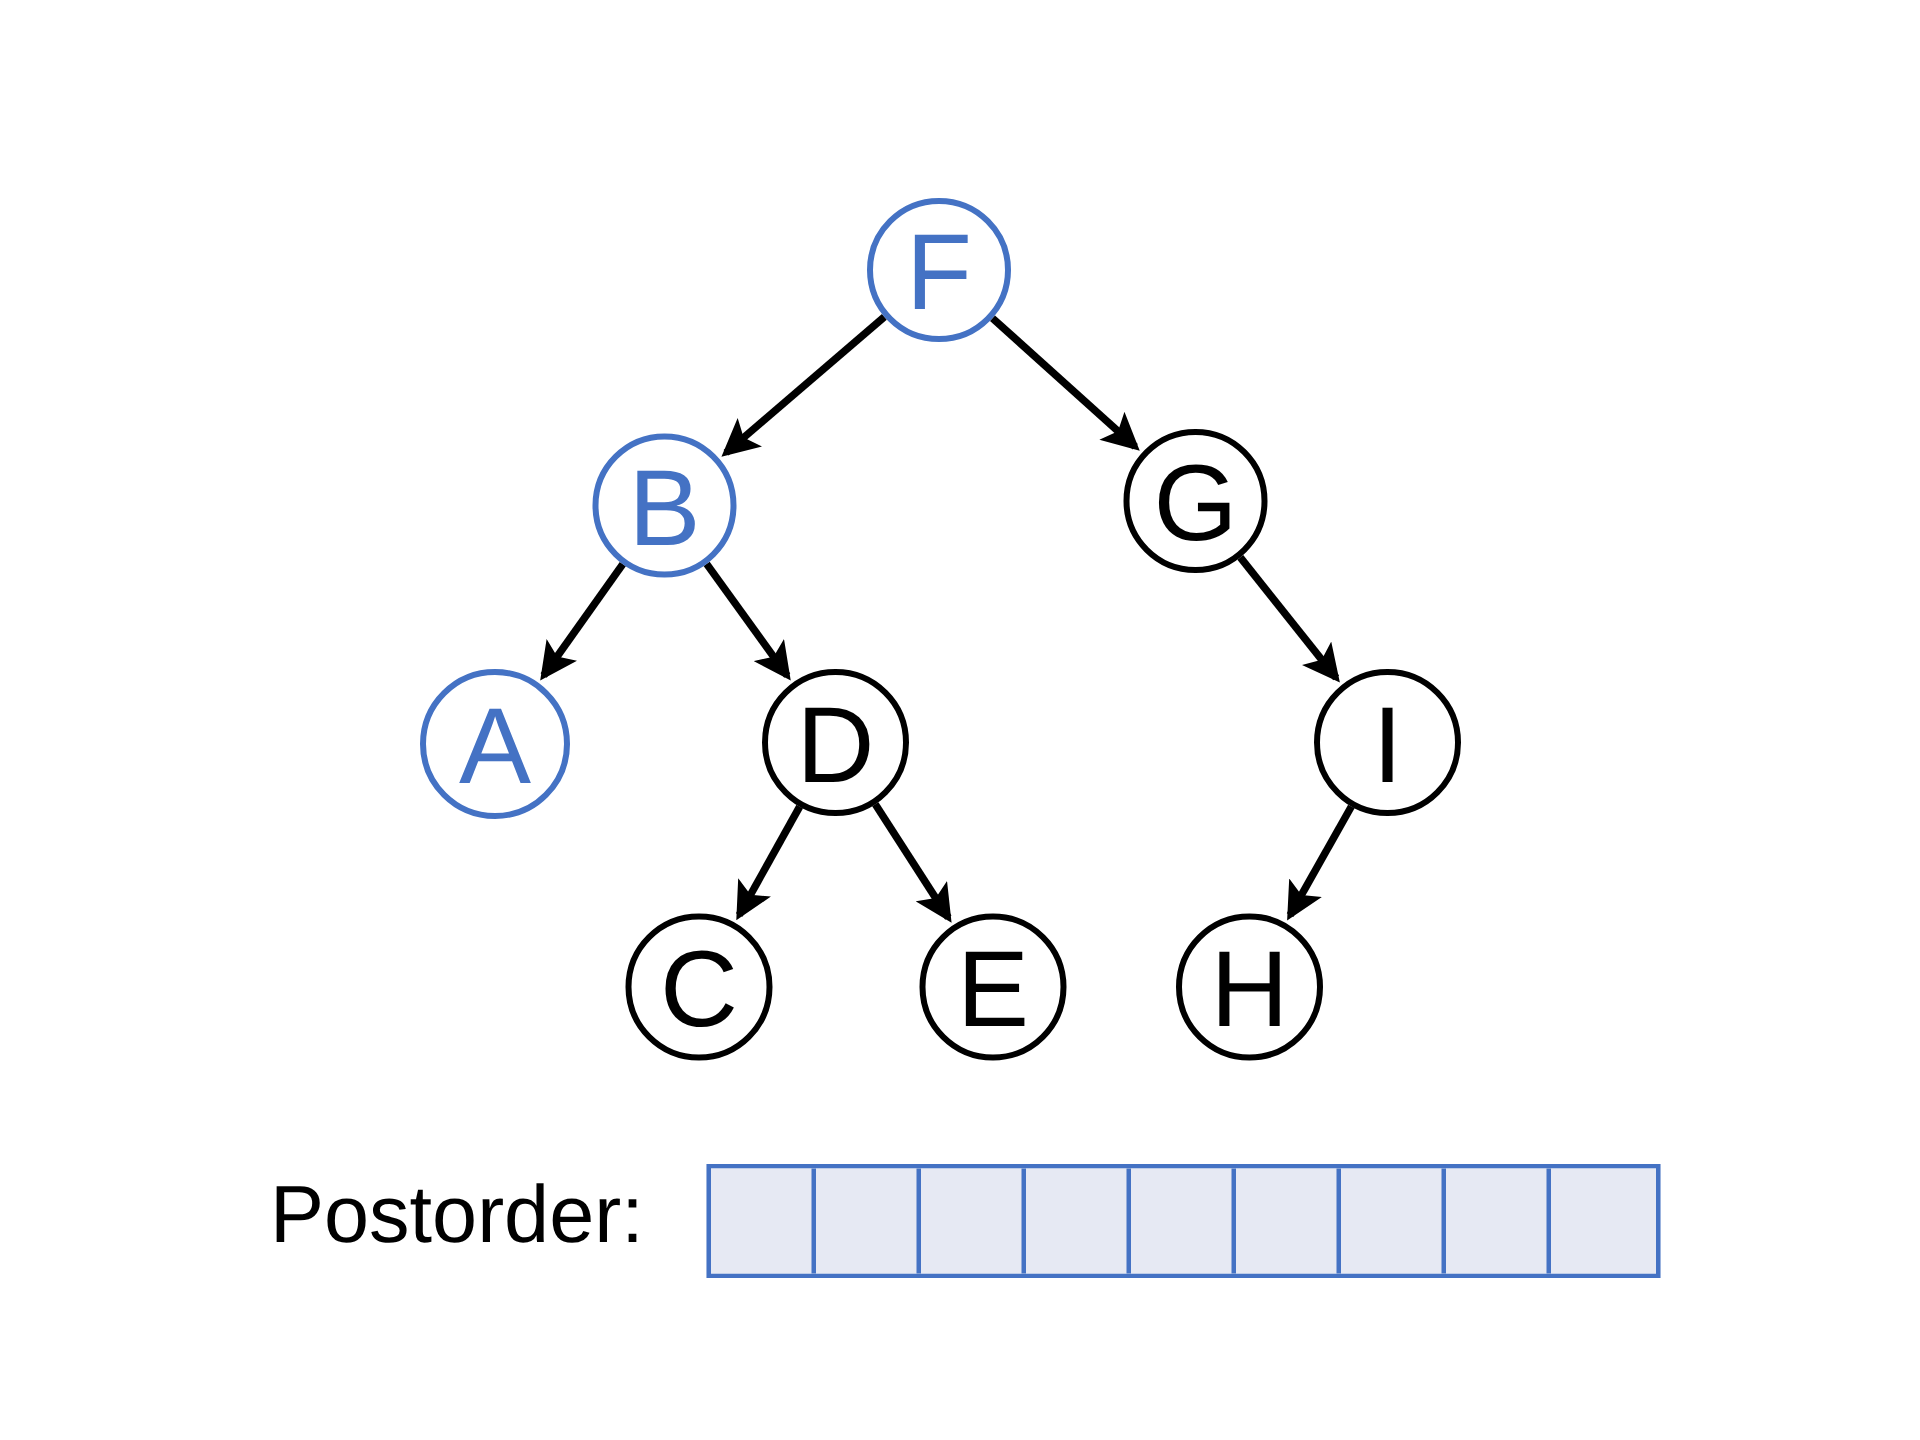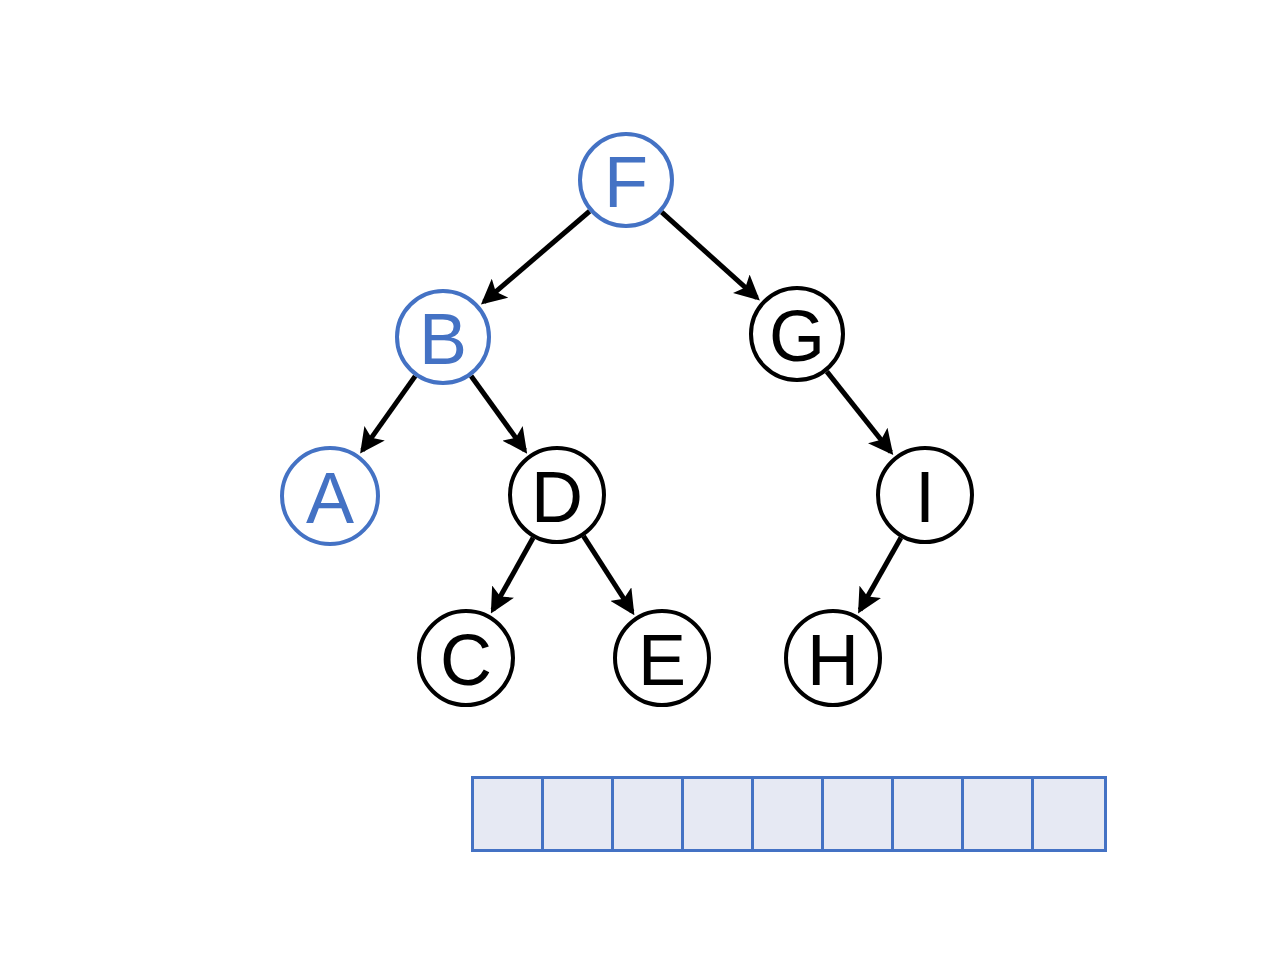--- a/index.html
+++ b/index.html
@@ -134,20 +134,21 @@
           <circle cx="662" cy="658" r="47" class="node-circle black"></circle>
           <text x="662" y="660" class="node-text black">E</text>
         </g>
         <g>
           <circle cx="833" cy="658" r="47" class="node-circle black"></circle>
           <text x="833" y="660" class="node-text black">H</text>
         </g>
       </g>
   </svg>
 
+  <div class="postorder-label">Postorder:</div>
 
   <div class="postorder-table" id="postorder-table">
       <div class="postorder-cell"></div>
       <div class="postorder-cell"></div>
       <div class="postorder-cell"></div>
       <div class="postorder-cell"></div>
       <div class="postorder-cell"></div>
       <div class="postorder-cell"></div>
       <div class="postorder-cell"></div>
       <div class="postorder-cell"></div>

